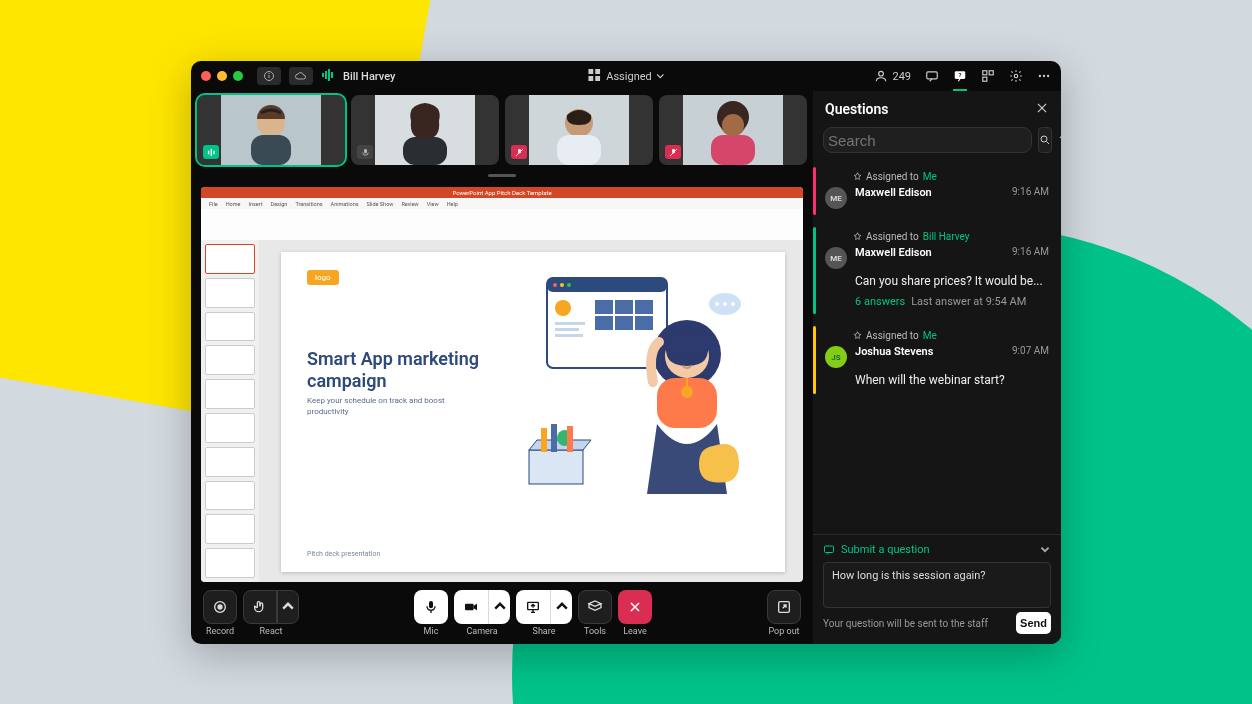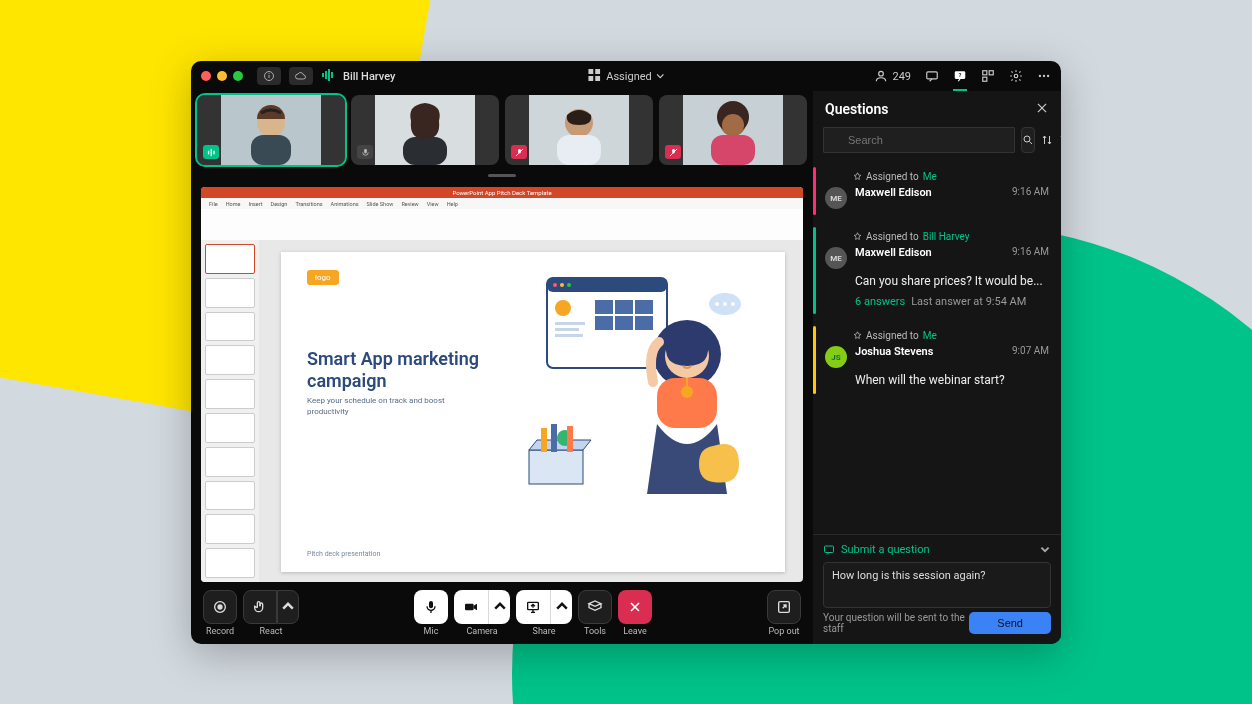--- a/index.html
+++ b/index.html
@@ -90,21 +90,21 @@
   .split .cbtn { border-radius:0; }
   .split .cbtn:first-child { border-top-left-radius:8px; border-bottom-left-radius:8px; }
   .split .cbtn:last-child { border-top-right-radius:8px; border-bottom-right-radius:8px; border-left:1px solid rgba(0,0,0,.15); min-width:22px; }
   .split.dark .cbtn:last-child { border-left:1px solid #3a3a3a; }
 
   
   .right-hdr { height:36px; display:flex; align-items:center; padding:0 12px; justify-content:space-between; }
   .right-hdr h3 { font-size:14px; font-weight:600; }
   .close-x svg{width:14px;height:14px;color:#ccc;}
   .searchrow { padding:0 10px 8px 10px; display:flex; gap:6px; align-items:center; }
-  .searchrow input { flex:1; background:#1f1f1f; border:1px solid #333; color:#ddd; border-radius:1px; height:26px; padding:0 24px; font-size:11px;}
+  .searchrow input { flex:1; background:#1f1f1f; border:1px solid #333; color:#ddd; border-radius:9px; height:26px; padding:0 4px; font-size:15px;}
   .iconbtn { width:26px; height:26px; background:#1f1f1f; border:1px solid #333; border-radius:4px; display:flex; align-items:center; justify-content:center; color:#ccc;}
   .iconbtn.bare { background:none; border:none; width:18px; }
   .iconbtn svg{width:12px;height:12px;}
   .qlist { flex:1; overflow:hidden; }
   .q { padding:10px 12px 12px 12px; position:relative; }
   .q .stripe { position:absolute; left:0; top:6px; bottom:6px; width:3px; border-radius:2px; }
   .stripe.pink{background:#ff2e74;} .stripe.green{background:#00c389;} .stripe.yellow{background:#ffc800;}
   .assigned { font-size:10px; color:#bbb; display:flex; align-items:center; gap:4px; margin-left:28px; margin-bottom:4px;}
   .assigned svg{width:9px;height:9px;}
   .assigned .me{color:#00c389;}
@@ -118,21 +118,21 @@
   .qans { font-size:11px; margin-top:6px; margin-left:30px; }
   .qans .cnt{color:#00c389;} .qans .when{color:#999; margin-left:6px;}
 
   .submit-sec { border-top:1px solid #2a2a2a; padding:8px 10px 10px 10px; }
   .submit-hd { display:flex; align-items:center; justify-content:space-between; color:#00c389; font-size:11px; margin-bottom:6px;}
   .submit-hd .l { display:flex; align-items:center; gap:6px; }
   .submit-hd svg{width:12px;height:12px;}
   .qinput { width:100%; height:46px; background:#1a1a1a; border:1px solid #333; border-radius:4px; color:#ddd; font-size:11px; padding:6px 8px; resize:none; font-family:inherit;}
   .submit-ft { display:flex; align-items:center; justify-content:space-between; }
   .hint { font-size:10px; color:#999; }
-  .sendbtn { background:#3b82f6; color:#111; border:none; border-radius:5px; padding:5px 28px; font-size:11px; font-weight:400; }
+  .sendbtn { background:#ffffff; color:#111; border:none; border-radius:5px; padding:5px 4px; font-size:11px; font-weight:700; }
 </style>
 </head>
 <body>
 
 <div class="bg-yellow"></div>
 <div class="bg-green"></div>
 
 <div class="app">
 
   <div class="titlebar">

